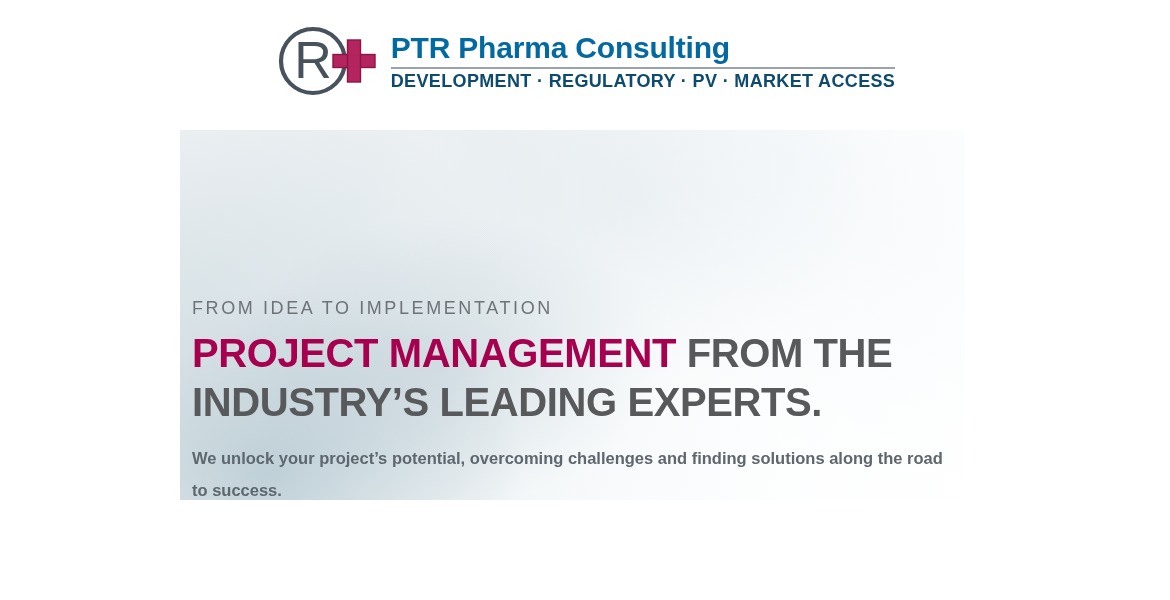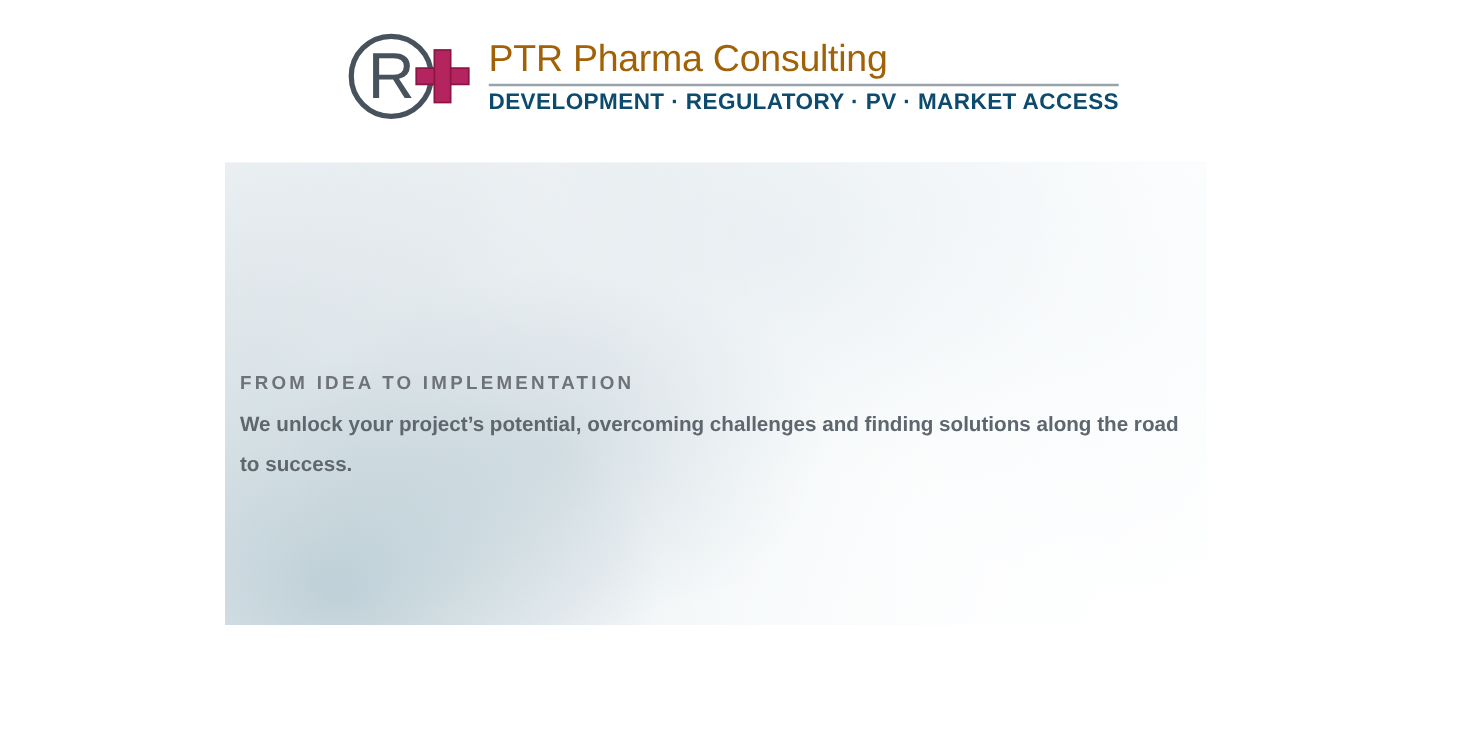--- a/index.html
+++ b/index.html
@@ -51,22 +51,22 @@
 
   .logo-text {
     display: flex;
     flex-direction: column;
     justify-content: center;
     padding-top: 2px;
   }
 
   .logo-title {
     font-size: 30px;
-    font-weight: normal;
-    color: #a16207;
+    font-weight: bold;
+    color: #0369a1;
     letter-spacing: -0.2px;
     line-height: 1.05;
     white-space: nowrap;
   }
 
   .logo-rule {
     height: 2px;
     background: #9aa3ac;
     margin: 4px 0 3px 0;
     width: 100%;
@@ -114,22 +114,22 @@
   }
 
   .hero-content {
     position: absolute;
     left: 12px;
     top: 168px;
     width: 770px;
   }
 
   .eyebrow {
-    font-size: 15px;
-    font-weight: bold;
+    font-size: 18px;
+    font-weight: normal;
     color: #6e7378;
     letter-spacing: 2.6px;
     line-height: 1.2;
     margin-bottom: 9px;
     white-space: nowrap;
   }
 
   .headline {
     font-size: 40px;
     font-weight: bold;
@@ -178,18 +178,19 @@
     </div>
   </header>
 
   <section class="hero">
     <div class="hero-bg"></div>
     <div class="hero-bg-overlay"></div>
 
     <div class="hero-content">
       <div class="eyebrow">FROM IDEA TO IMPLEMENTATION</div>
 
+      <h1 class="headline"><span class="accent">PROJECT MANAGEMENT</span><span> FROM THE INDUSTRY’S LEADING EXPERTS.</span></h1>
 
       <p class="lede">We unlock your project’s potential, overcoming challenges and finding solutions along the road to success.</p>
     </div>
   </section>
 
 </div>
 
 </body></html>

